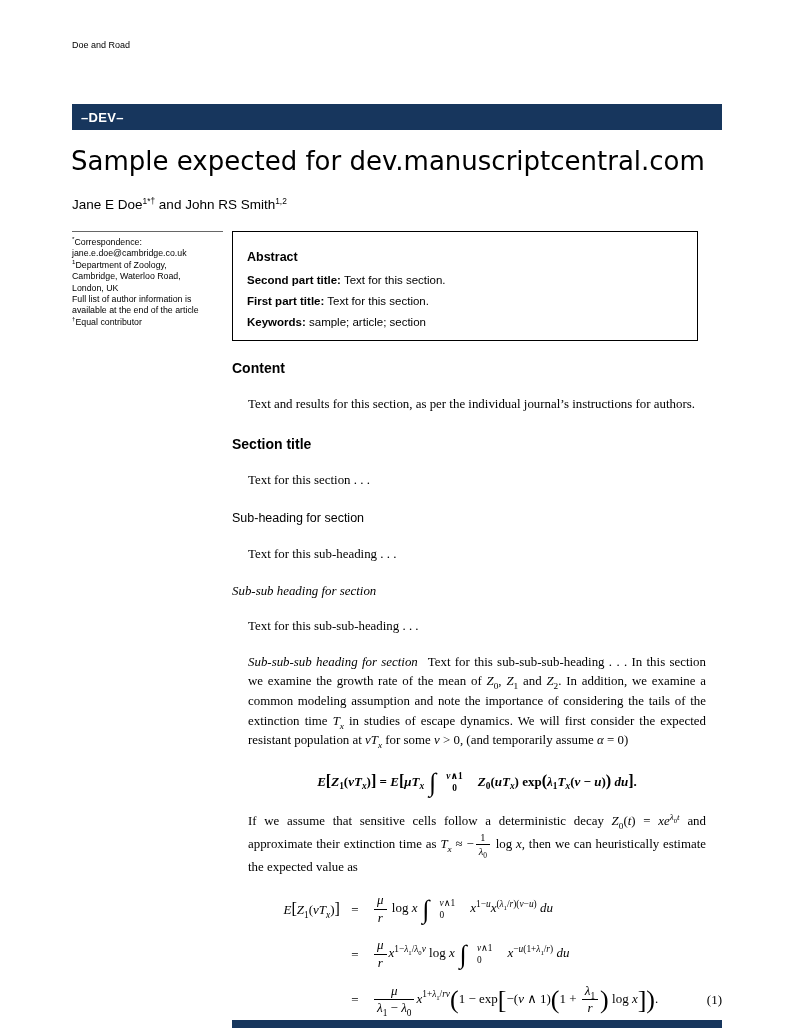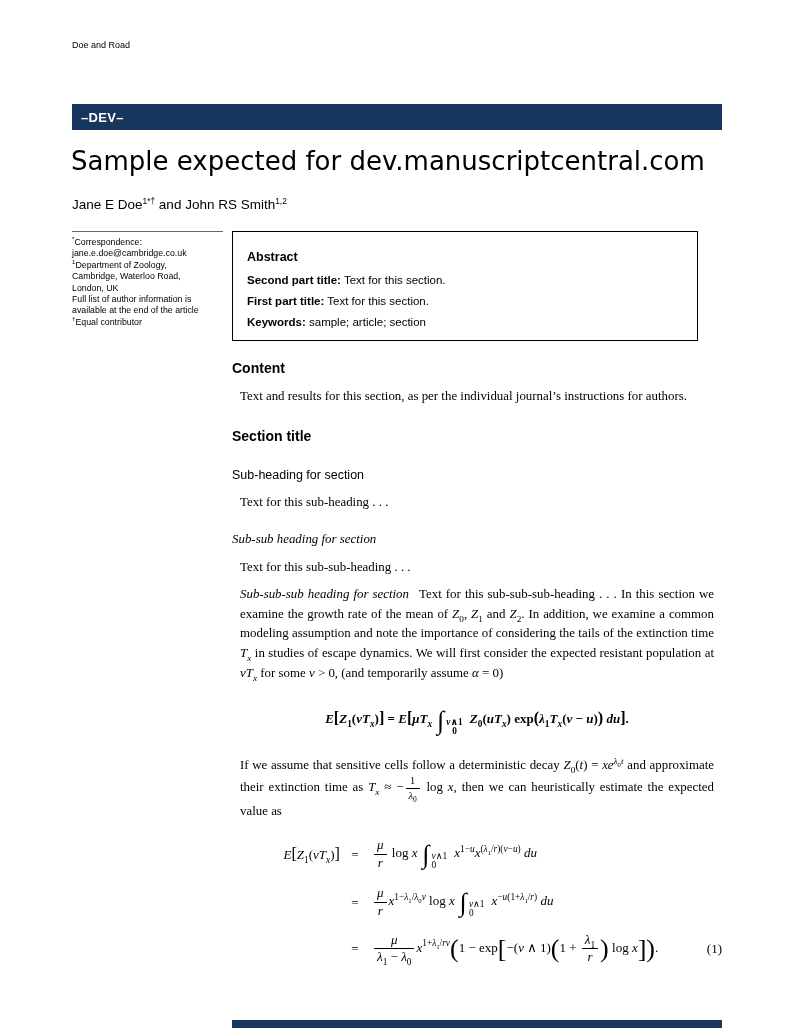--- a/index.html
+++ b/index.html
@@ -59,34 +59,34 @@
     font-size:14px; font-weight:bold; text-align:left; margin:0 0 3px 0;
   }
   .content h2.spaced { margin-top:21px; }
   .content h3 {
     font-family:"Liberation Sans","DejaVu Sans",sans-serif;
     font-size:12.5px; font-weight:normal; text-align:left; margin:19px 0 3px 0;
   }
   .content h4 {
     font-size:12.9px; font-weight:normal; font-style:italic; text-align:left; margin:17px 0 3px 0;
   }
-  .content .para { margin:8px; }
+  .content .para { margin:16px; }
   .runin { margin-top:17px; }
   .runin-head { font-style:italic; margin-right:10px; }
 
   
   .math i { font-style:italic; }
   sub, sup { line-height:0; font-size:72%; }
   .frac { display:inline-block; vertical-align:middle; text-align:center; line-height:1.12; margin:0 2px; font-style:normal; }
   .frac .num { display:block; border-bottom:1px solid #000; padding:0 3px 1px 3px; }
   .frac .den { display:block; padding:1px 3px 0 3px; }
   .frac.sm { font-size:80%; }
   .int { display:inline-flex; align-items:center; vertical-align:middle; margin:0 3px 0 5px; }
   .isym { font-size:200%; line-height:.9; font-style:normal; }
-  .ilims { display:inline-flex; flex-direction:column; justify-content:space-between; align-self:stretch; font-size:72%; margin-left:-2px; padding:1px 4px; font-style:normal;margin-top:14px; }
+  .ilims { display:inline-flex; flex-direction:column; justify-content:space-between; align-self:stretch; font-size:72%; margin-left:-2px; padding:1px 12px; font-style:normal; }
   .ilims span { line-height:1; }
   .d1 { font-size:125%; font-style:normal; }
   .d2 { font-size:200%; font-style:normal; vertical-align:middle; line-height:.8; }
 
   .eq-center { margin:20px 0 18px 0; text-align:center; font-size:13px; line-height:1;font-weight:bold; }
   .eq-align {
     display:grid; grid-template-columns:108px 30px 1fr 38px;
     align-items:center; row-gap:13px; margin-top:16px; font-size:13px; line-height:1;
   }
   .eq-lhs { text-align:right; }
@@ -136,20 +136,21 @@
       <b>Keywords:</b>
       <span>sample; article; section</span>
     </p>
   </section>
 
   <main class="content math">
     <h2>Content</h2>
     <p class="para">Text and results for this section, as per the individual journal’s instructions for authors.</p>
 
     <h2 class="spaced">Section title</h2>
+    <p class="para">Text for this section . . .</p>
 
     <h3>Sub-heading for section</h3>
     <p class="para">Text for this sub-heading . . .</p>
 
     <h4>Sub-sub heading for section</h4>
     <p class="para">Text for this sub-sub-heading . . .</p>
 
     <p class="para runin">
       <span class="runin-head">Sub-sub-sub heading for section</span><span>Text for this sub-sub-sub-heading . . . In this section we examine the growth rate of the mean of <i>Z</i><sub>0</sub>, <i>Z</i><sub>1</sub> and <i>Z</i><sub>2</sub>. In addition, we examine a common modeling assumption and note the importance of considering the tails of the extinction time <i>T</i><sub><i>x</i></sub> in studies of escape dynamics. We will first consider the expected resistant population at <i>vT</i><sub><i>x</i></sub> for some <i>v</i> &gt; 0, (and temporarily assume <i>α</i> = 0)</span>
     </p>

